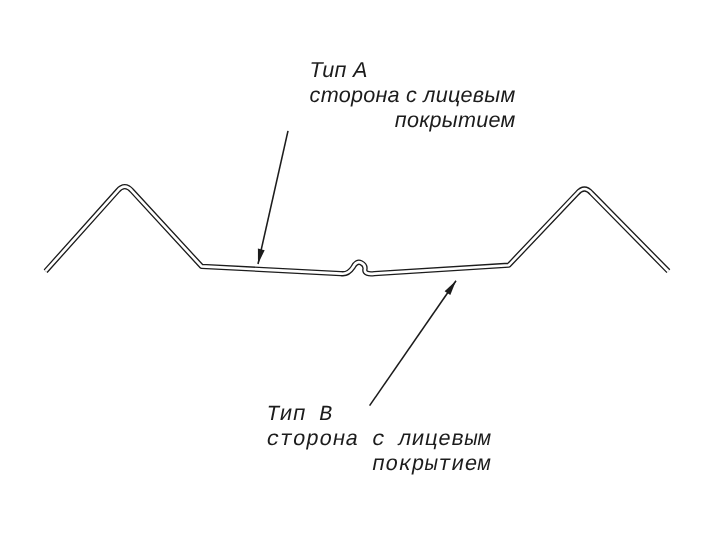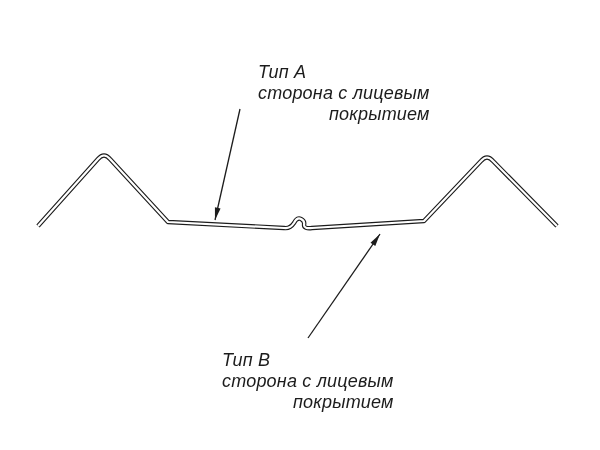--- a/index.html
+++ b/index.html
@@ -24,28 +24,27 @@
     position: absolute;
     color: #1c1c1c;
     font-style: italic;
     font-size: 18px;
     line-height: 21px;
     white-space: nowrap;
     letter-spacing: 0.2px;
   }
   .callout .title {
     display: block;
-    margin-top: 14px;
   }
   .callout .sub {
     display: block;
     text-align: right;
   }
   #label-a { left: 258px; top: 48px; }
-  #label-b { left: 222px; top: 336px; }
+  #label-b { left: 222px; top: 336px; font-family: Liberation Mono, monospace; }
 </style>
 </head>
 <body>
 
 <div id="stage">
 
   <svg id="drawing" width="600" height="450" viewBox="0 0 600 450" xmlns="http://www.w3.org/2000/svg">
     <defs>
       <marker id="arrowhead" markerUnits="userSpaceOnUse" markerWidth="16" markerHeight="9" refX="14.5" refY="4.5" orient="auto">
         <path d="M14.5,4.5 L2,1.6 L2,7.4 Z" fill="#1c1c1c"></path>

